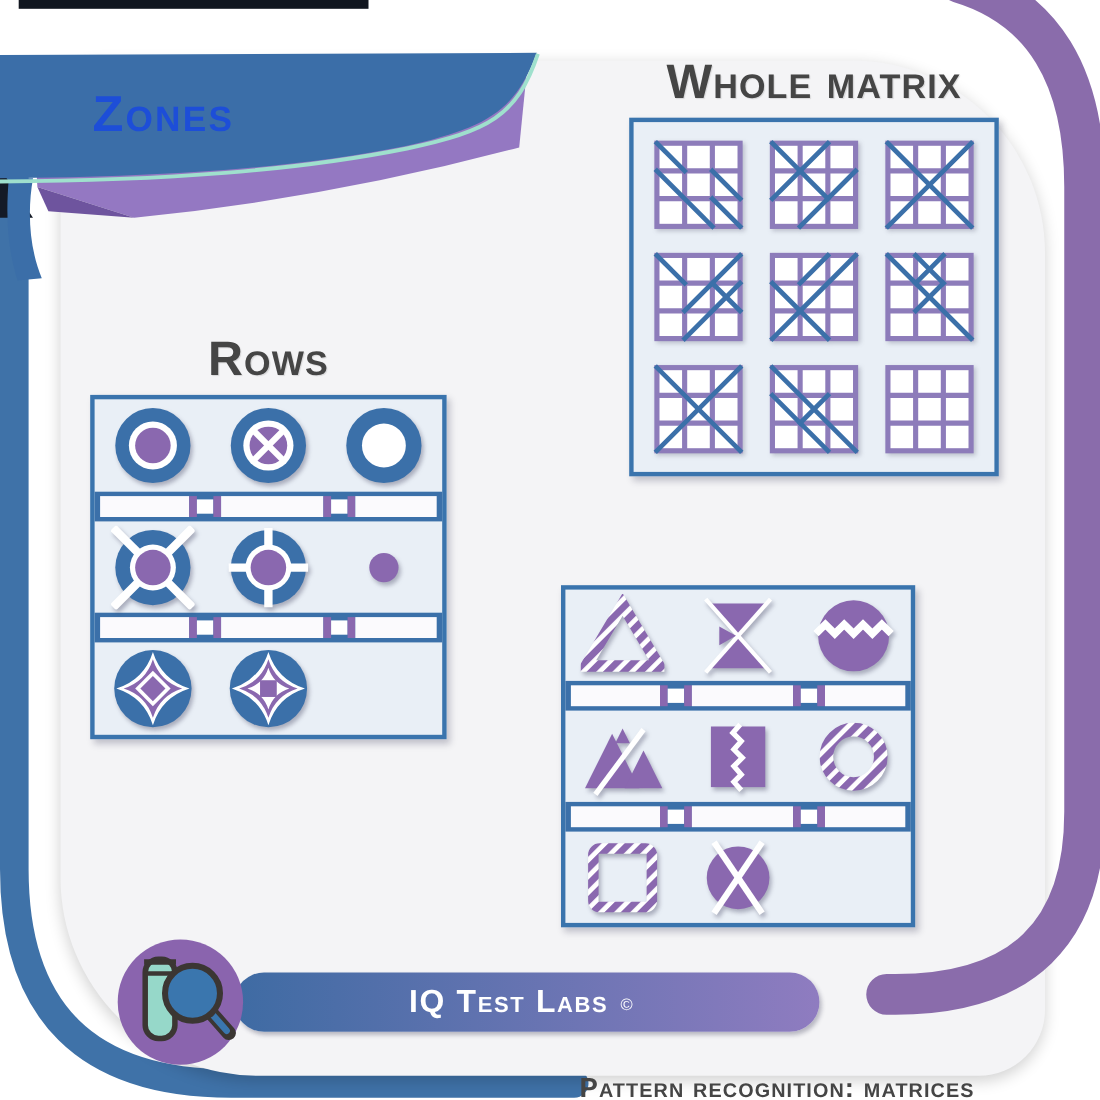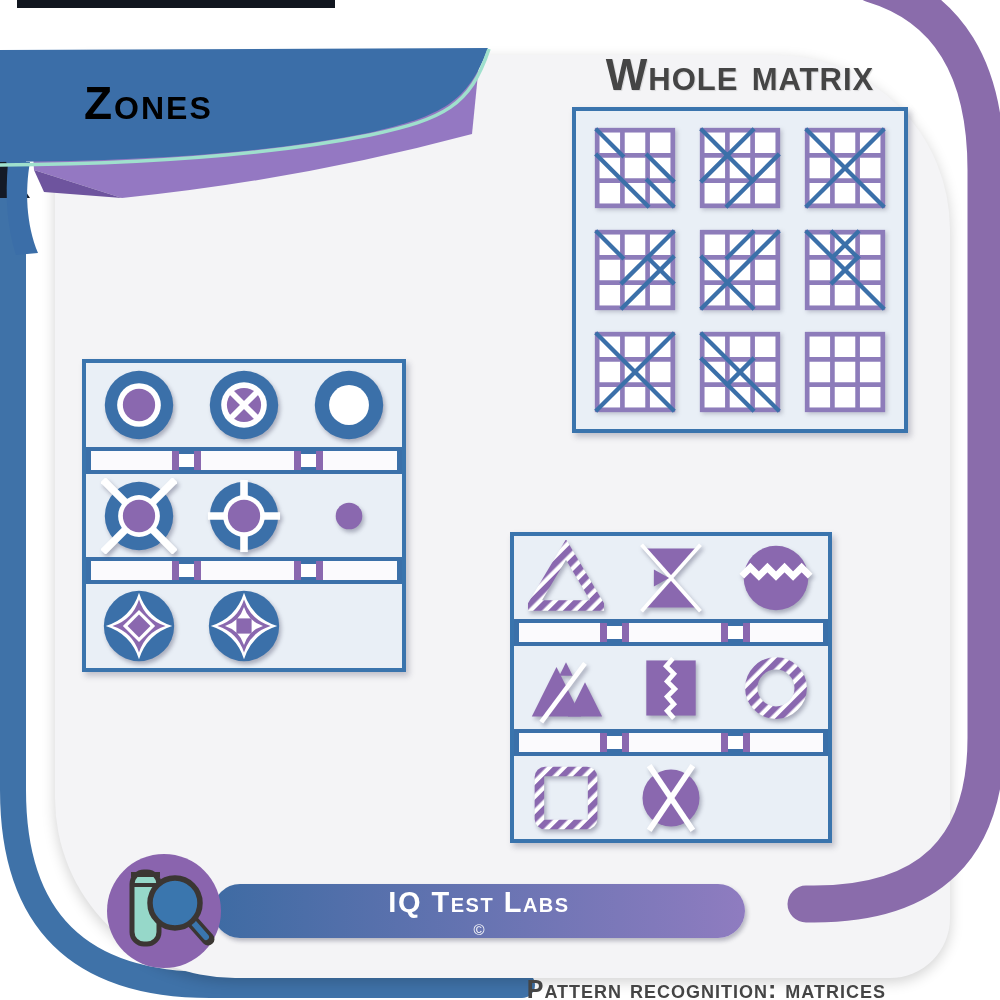--- a/index.html
+++ b/index.html
@@ -6,21 +6,21 @@
   #stage{position:relative;width:1000px;height:1000px;overflow:hidden;background:#fff;
          font-family:"Liberation Sans", sans-serif;}
   svg{display:block}
   
   #frame-left{position:absolute;left:0;top:0;z-index:1;}
   #card{position:absolute;left:55px;top:55px;width:895px;height:923px;z-index:2;
         background:var(--cardbg);border-radius:36px 175px 60px 180px;
         box-shadow:0 4px 14px rgba(0,0,0,.18);}
   #frame-right{position:absolute;left:0;top:0;z-index:4;}
   #banner-svg{position:absolute;left:0;top:40px;z-index:5;}
-  #banner-title{position:absolute;left:84px;top:76px;z-index:6;color:#000000;
+  #banner-title{position:absolute;left:84px;top:76px;z-index:6;color:#1d4ed8;
         font-size:46px;font-weight:bold;font-variant:small-caps;letter-spacing:2px;}
   .section-title{position:absolute;z-index:5;color:var(--heading);font-weight:bold;
         font-variant:small-caps;letter-spacing:1px;font-size:44px;text-align:center;
         text-shadow:1px 1px 1px rgba(0,0,0,.12);}
   #wm-title{left:552px;top:50px;width:376px;}
   #rows-title{left:82px;top:302px;width:324px;}
   #irr-title{left:480px;top:478px;width:382px;}
   .panel{position:absolute;z-index:5;background:var(--panelbg);
         border:4px solid var(--pborder);box-sizing:border-box;
         box-shadow:3px 4px 6px rgba(40,40,70,.25);}
@@ -37,21 +37,21 @@
         padding:4px 5px;box-sizing:border-box;}
   .divider .seg{background:#fbfafd;display:block;}
   .divider .mark{width:7px;background:var(--purple);display:block;}
   .divider .gap{width:15px;background:#fff;margin:3px 0;display:block;}
   #top-strip{position:absolute;left:17px;top:0;width:318px;height:8px;background:#11161f;z-index:5;}
   
   #logo{position:absolute;left:104px;top:851px;z-index:6;}
   #brand-pill{position:absolute;left:213px;top:884px;width:532px;height:54px;z-index:5;
         border-radius:27px;display:flex;align-items:center;justify-content:center;
         background:linear-gradient(90deg,var(--pill1),var(--pill2));
-        box-shadow:2px 3px 4px rgba(40,40,70,.3);color:#fff;white-space:nowrap;flex-direction:column;}
+        box-shadow:2px 3px 4px rgba(40,40,70,.3);color:#fff;white-space:nowrap;}
   #brand-pill .big{font-size:29px;font-weight:bold;font-variant:small-caps;letter-spacing:1.5px;}
   #brand-pill .copy{font-size:15px;margin:0 11px;position:relative;top:2px;}
   #tagline{position:absolute;right:114px;top:940px;z-index:6;color:var(--heading);
         font-size:25px;font-weight:bold;font-variant:small-caps;letter-spacing:1px;margin-top:35px;}
 </style>
 </head>
 <body>
 
 <div id="stage" style="--blue: #3b70a9; --purple: #8a68af; --pborder: #3a74ad; --panelbg: #e9eff6; --cardbg: #f4f4f6; --heading: #454545; --pill1: #3e6ba3; --pill2: #8f7cc0;">
 
@@ -80,20 +80,21 @@
     <path d="M 0,12 L 6,12 L 6,122 L 30,158 L 0,158 Z" fill="#141a26"></path>
     <path d="M 30,62 L 480,14 L 472,94 Q 300,140 122,158 L 34,130 Z" fill="#9478c2"></path>
     <path d="M 34,130 L 122,158 L 44,152 Z" fill="#6e549e"></path>
     <path d="M 8,122 C 5,158 7,186 16,215 L 38,213 C 26,184 25,150 30,122 Z" fill="#3b6ea8"></path>
     <path d="M 0,10 L 488,8 C 468,62 442,76 368,93 C 268,113 150,121 0,122 Z" fill="#3b6ea8"></path>
     <path d="M 0,125 C 152,124 270,115 370,95 C 444,79 470,66 489,9" fill="none" stroke="#9fe0cd" stroke-width="3.5"></path>
   </svg>
   <div id="banner-title">Zones</div>
 
   <div id="wm-title" class="section-title">Whole matrix</div>
+  <div id="rows-title" class="section-title">Rows</div>
 
   <div id="wm-panel" class="panel">
       <svg class="mini" viewBox="0 0 90 90" width="84" height="84">
         <rect x="4.5" y="4.5" width="81" height="81" fill="#fff"></rect>
         <g stroke="#8d7cba" stroke-width="5" fill="none">
           <rect x="4.5" y="4.5" width="81" height="81"></rect>
           <line x1="31.5" y1="4.5" x2="31.5" y2="85.5"></line>
           <line x1="58.5" y1="4.5" x2="58.5" y2="85.5"></line>
           <line x1="4.5" y1="31.5" x2="85.5" y2="31.5"></line>
           <line x1="4.5" y1="58.5" x2="85.5" y2="58.5"></line>

